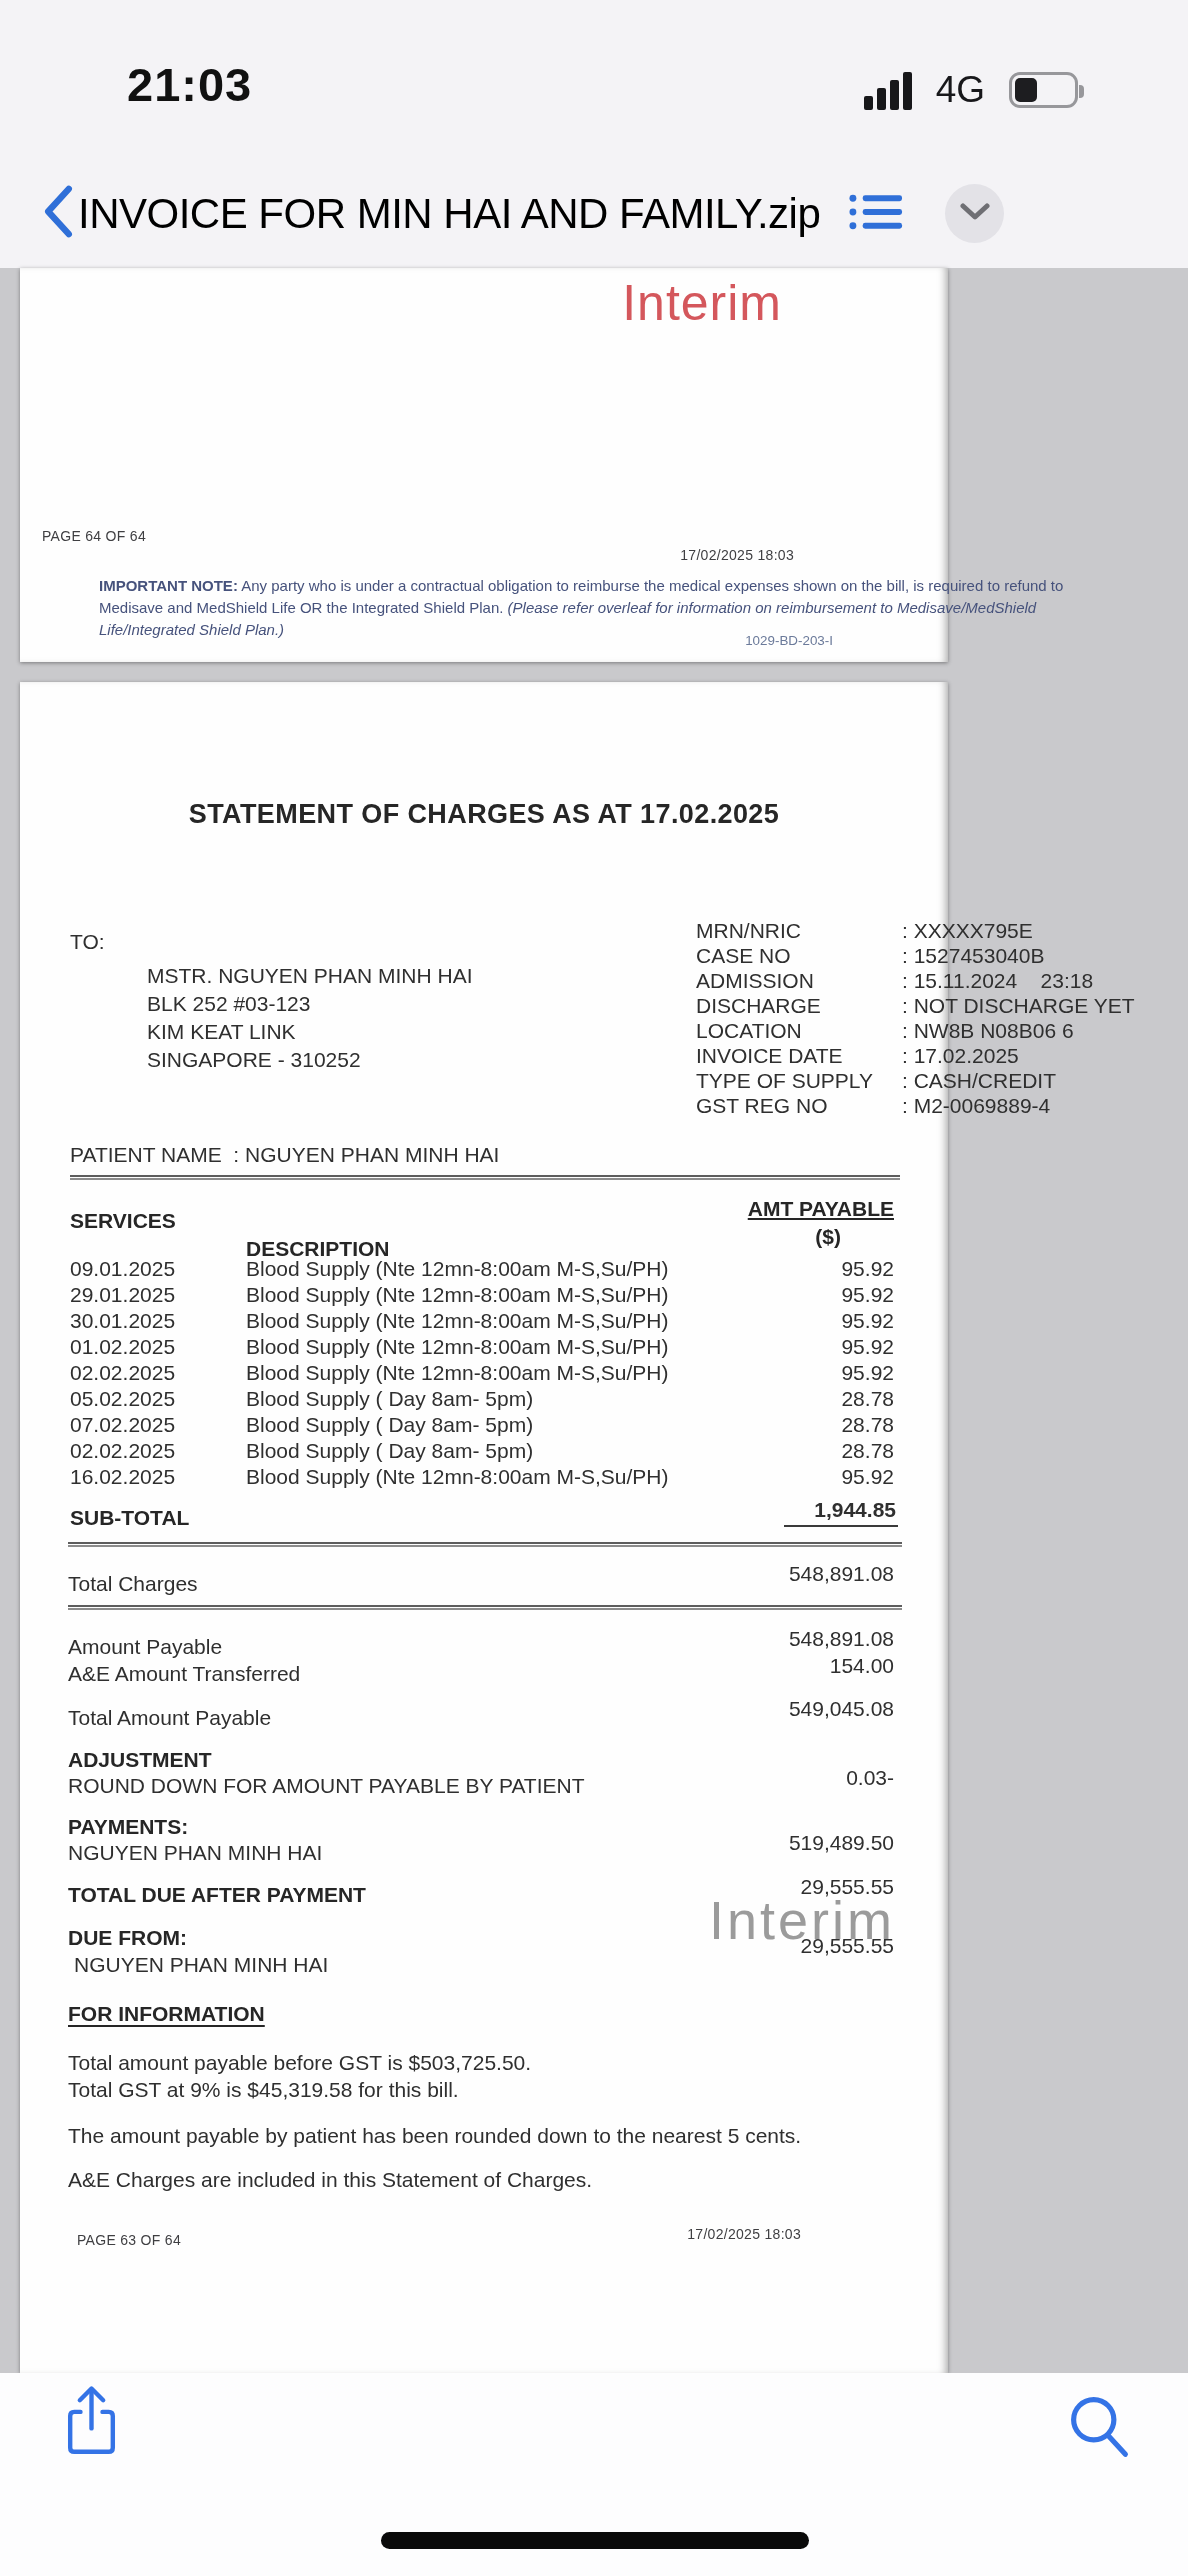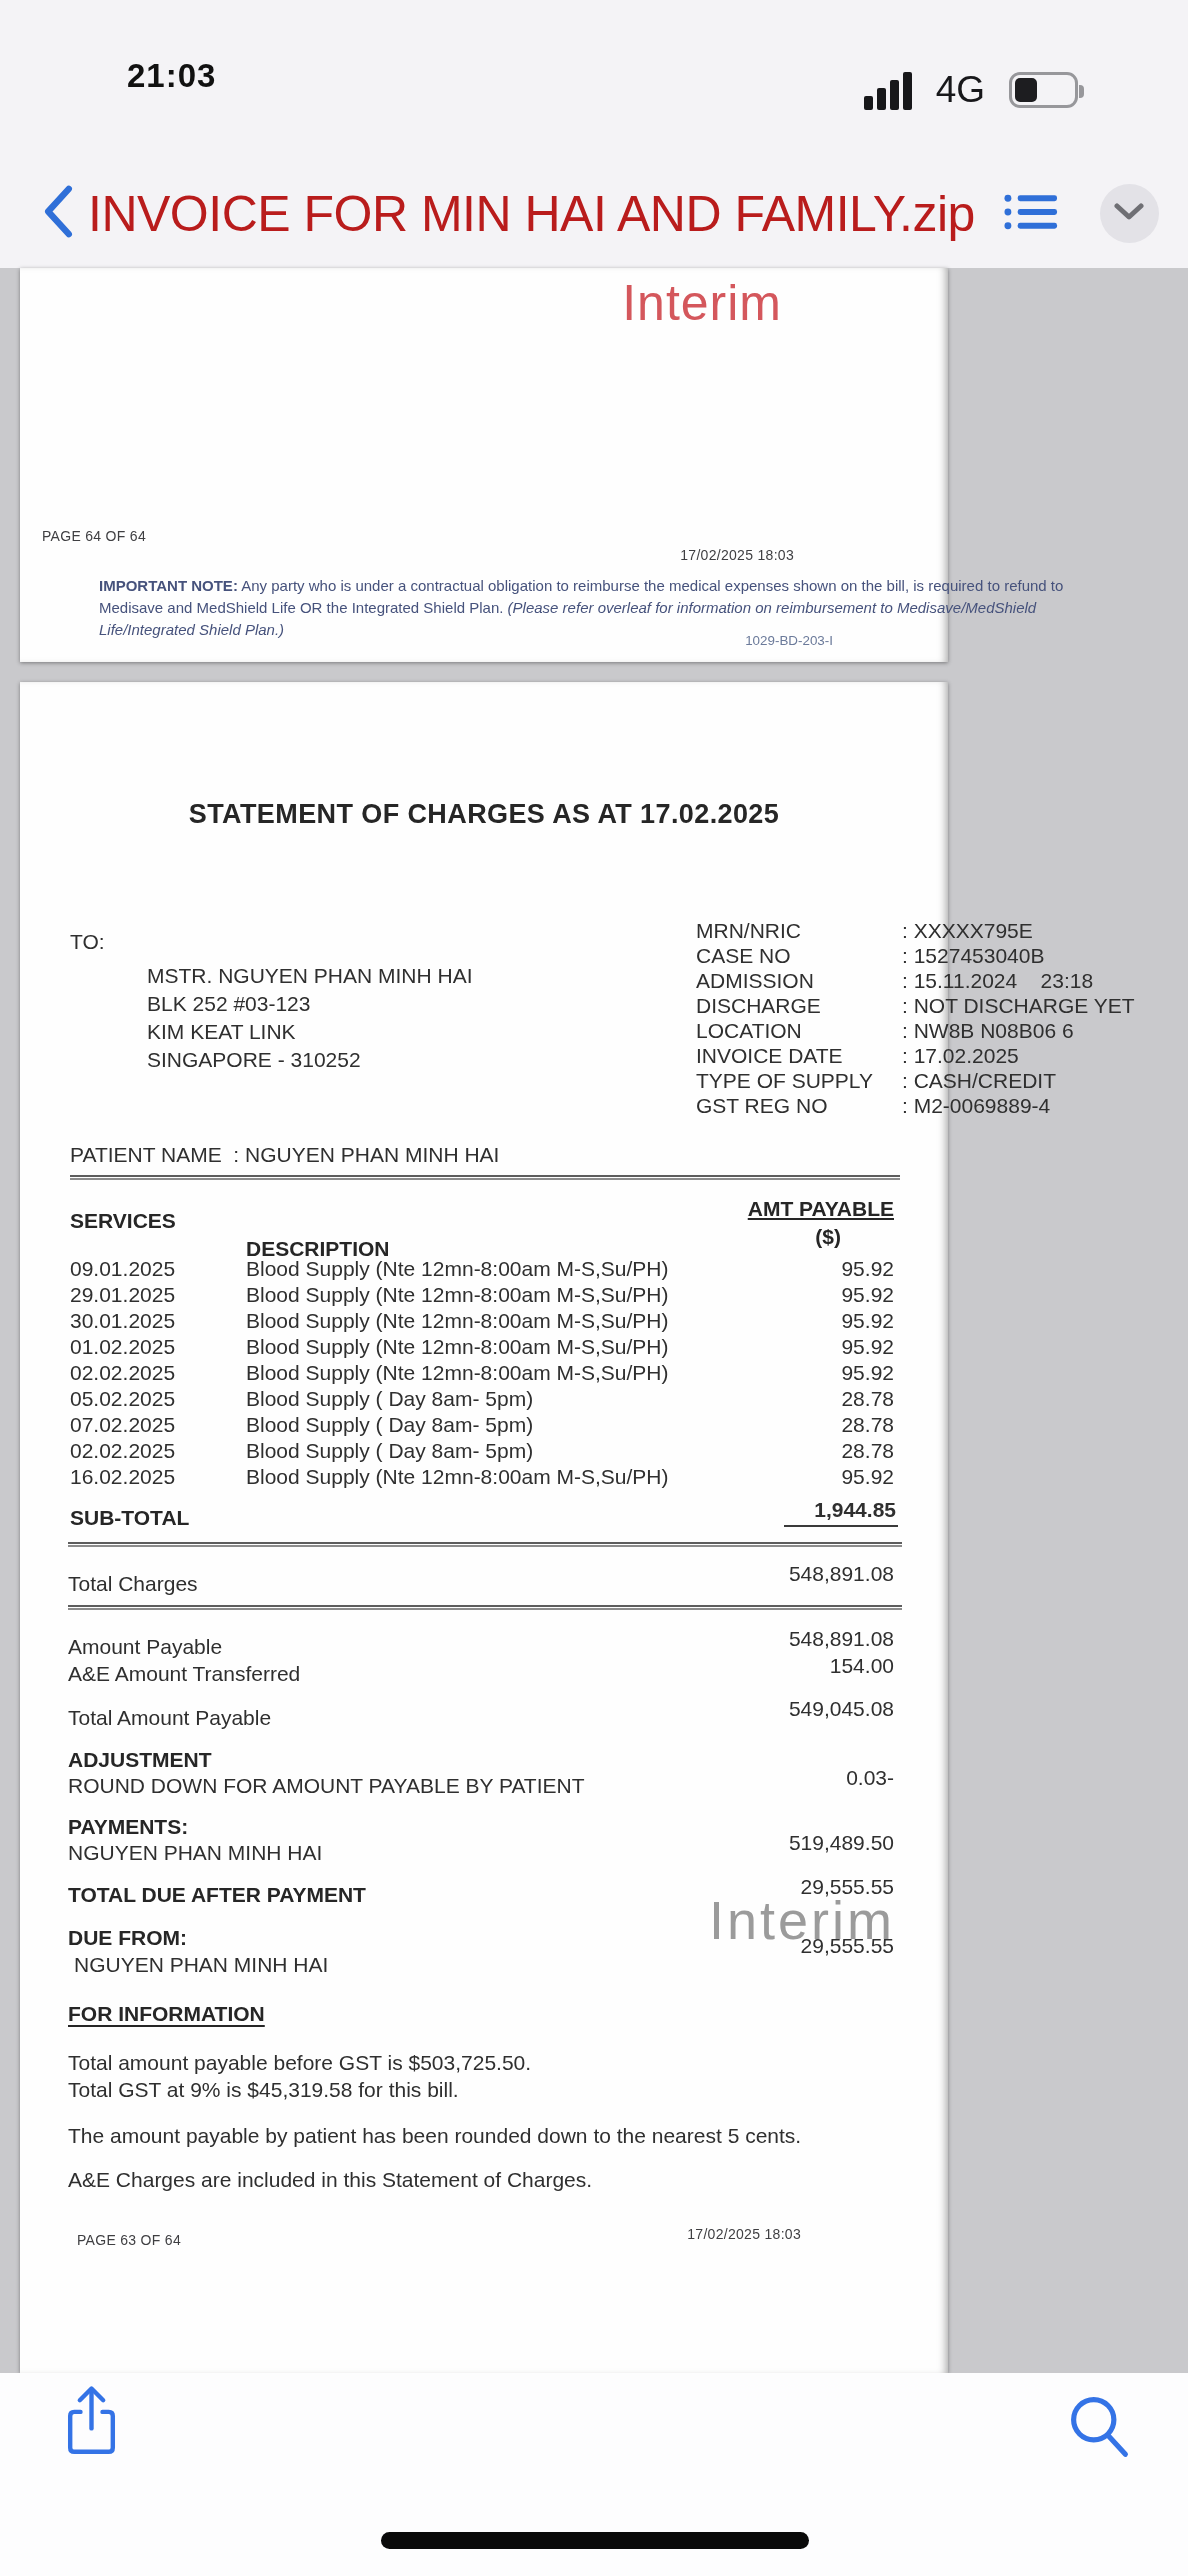--- a/index.html
+++ b/index.html
@@ -3,34 +3,34 @@
 <meta charset="utf-8">
 <style>
   * { margin:0; padding:0; box-sizing:border-box; }
   html,body { background:#000; }
   .screen {
     position:relative; width:1189px; height:2576px; overflow:hidden;
     background:#f4f3f6; font-family:"Liberation Sans", sans-serif; color:#2e2e2e;
   }
   
   .status-bar { position:absolute; top:0; left:0; width:100%; height:159px; }
-  .sb-time { position:absolute; left:127px; top:57px; font-size:33px; font-weight:700; letter-spacing:1px; color:#111; }
+  .sb-time { position:absolute; left:127px; top:57px; font-size:47px; font-weight:700; letter-spacing:1px; color:#111; }
   .sb-right { position:absolute; right:111px; top:69px; display:flex; align-items:center; gap:24px; }
   .signal { display:flex; align-items:flex-end; gap:4px; height:40px; }
   .signal i { display:block; width:9px; background:#17171a; border-radius:2px; }
   .signal i:nth-child(1){height:14px}.signal i:nth-child(2){height:22px}
   .signal i:nth-child(3){height:30px}.signal i:nth-child(4){height:38px}
   .sb-net { font-size:37px; color:#17171a; font-weight:500; }
   .battery { position:relative; width:69px; height:36px; border:3px solid #97979b; border-radius:11px; padding:3px; }
   .battery .fill { width:38%; height:100%; background:#1d1d20; border-radius:5px; }
   .battery .nub { position:absolute; right:-9px; top:10px; width:5px; height:13px; background:#97979b; border-radius:0 4px 4px 0; }
   
   .nav-bar { position:absolute; top:159px; left:0; width:100%; height:109px; display:flex; align-items:center; }
   .back-btn { margin-left:42px; display:flex; align-items:center; cursor:pointer; }
-  .nav-title { margin-left:14px; font-size:50px; color:#b91c1c; letter-spacing:-0.5px; white-space:nowrap; }
+  .nav-title { margin-left:4px; font-size:42px; color:#000000; letter-spacing:-0.5px; white-space:nowrap; }
   .toc-btn { margin-left:28px; display:flex; align-items:center; cursor:pointer; }
   .circle-btn { margin-left:42px; width:59px; height:59px; border-radius:50%; background:#e3e2e7; display:flex; align-items:center; justify-content:center; cursor:pointer; }
   
   .doc-area { position:absolute; top:268px; left:0; width:100%; height:2105px; background:#c9c9cc; }
   .page { position:absolute; left:20px; width:928px; background:#fefefe;
           box-shadow:0 1px 4px rgba(0,0,0,.4), inset -7px 0 9px -5px rgba(0,0,0,.35); }
   .page1 { top:0; height:394px; }
   .page2 { top:414px; height:1691px; }
   .abs { position:absolute; }
   .watermark-red { right:166px; top:6px; font-size:50px; color:#d4575c; font-weight:400; letter-spacing:1px; }

